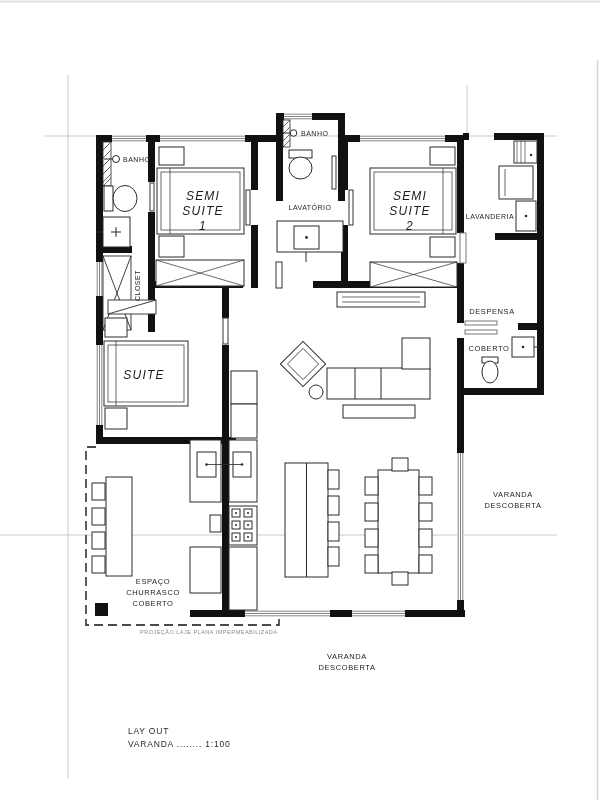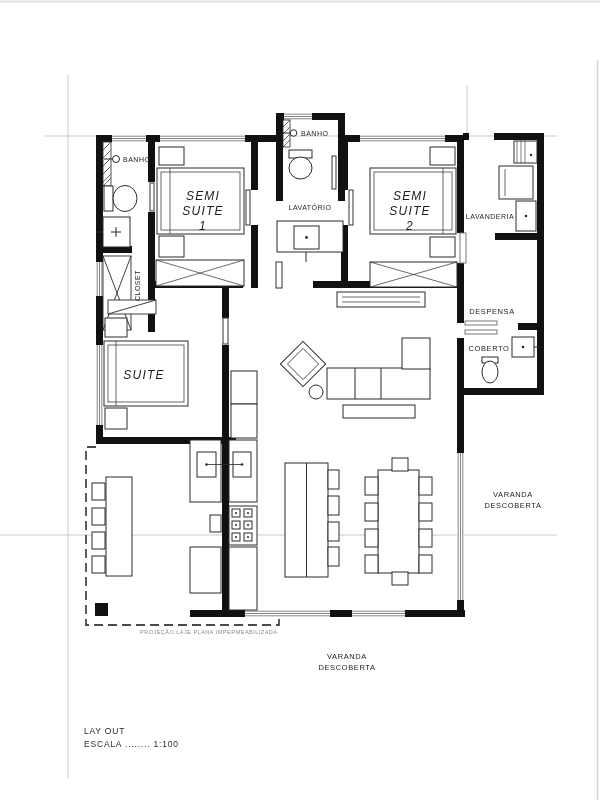--- a/index.html
+++ b/index.html
@@ -7,21 +7,21 @@
         font-family:"Liberation Sans",sans-serif;}
   .plan-svg{position:absolute;left:0;top:0;}
   .lbl{position:absolute;color:#1c1c1c;white-space:pre-line;text-align:center;
        letter-spacing:.4px;line-height:1.3;}
   .lg{font-size:12px;letter-spacing:1.2px;line-height:15px;font-style:italic;}
   .sm{font-size:7.5px;letter-spacing:.6px;line-height:11px;}
   .xs{font-size:7px;letter-spacing:.5px;}
   .tiny{font-size:5.5px;letter-spacing:.5px;color:#8f8a84;white-space:nowrap;}
   .left{text-align:left;}
   .rot{transform:rotate(-90deg);transform-origin:center;}
-  .tb{font-size:8.5px;letter-spacing:.8px;color:#2a2a2a;text-align:left;white-space:nowrap;}
+  .tb{font-size:8.5px;letter-spacing:.8px;color:#2a2a2a;text-align:left;white-space:nowrap;margin-left:44px;}
 </style>
 </head>
 <body>
 
 <div class="page">
 
 <svg class="plan-svg" width="600" height="800" viewBox="0 0 600 800">
 
   <g stroke="#e0e0e0" stroke-width="2">
     <line x1="0" y1="1.5" x2="600" y2="1.5"></line>
@@ -366,20 +366,23 @@
 SUITE
 2</div>
 <div class="lbl xs" style="left:272px;top:203px;width:76px">LAVATÓRIO</div>
 <div class="lbl xs" style="left:460px;top:212px;width:60px">LAVANDERIA</div>
 <div class="lbl sm" style="left:454px;top:306px;width:76px">DESPENSA</div>
 <div class="lbl sm" style="left:451px;top:343px;width:76px">COBERTO</div>
 <div class="lbl xs rot" style="left:110px;top:281px;width:56px">CLOSET</div>
 <div class="lbl lg" style="left:106px;top:368px;width:76px">SUITE</div>
 <div class="lbl sm" style="left:473px;top:489px;width:80px">VARANDA
 DESCOBERTA</div>
+<div class="lbl sm" style="left:113px;top:576px;width:80px">ESPAÇO
+CHURRASCO
+COBERTO</div>
 <div class="lbl tiny" style="left:140px;top:629px">PROJEÇÃO LAJE PLANA IMPERMEABILIZADA</div>
 <div class="lbl sm" style="left:307px;top:651px;width:80px">VARANDA
 DESCOBERTA</div>
 
 <div class="lbl tb" style="left:84px;top:726px">LAY OUT</div>
-<div class="lbl tb" style="left:84px;top:739px">ESCALA ........ 1:100</div>
+<div class="lbl tb" style="left:84px;top:739px">VARANDA ........ 1:100</div>
 
 </div>
 
 </body></html>

